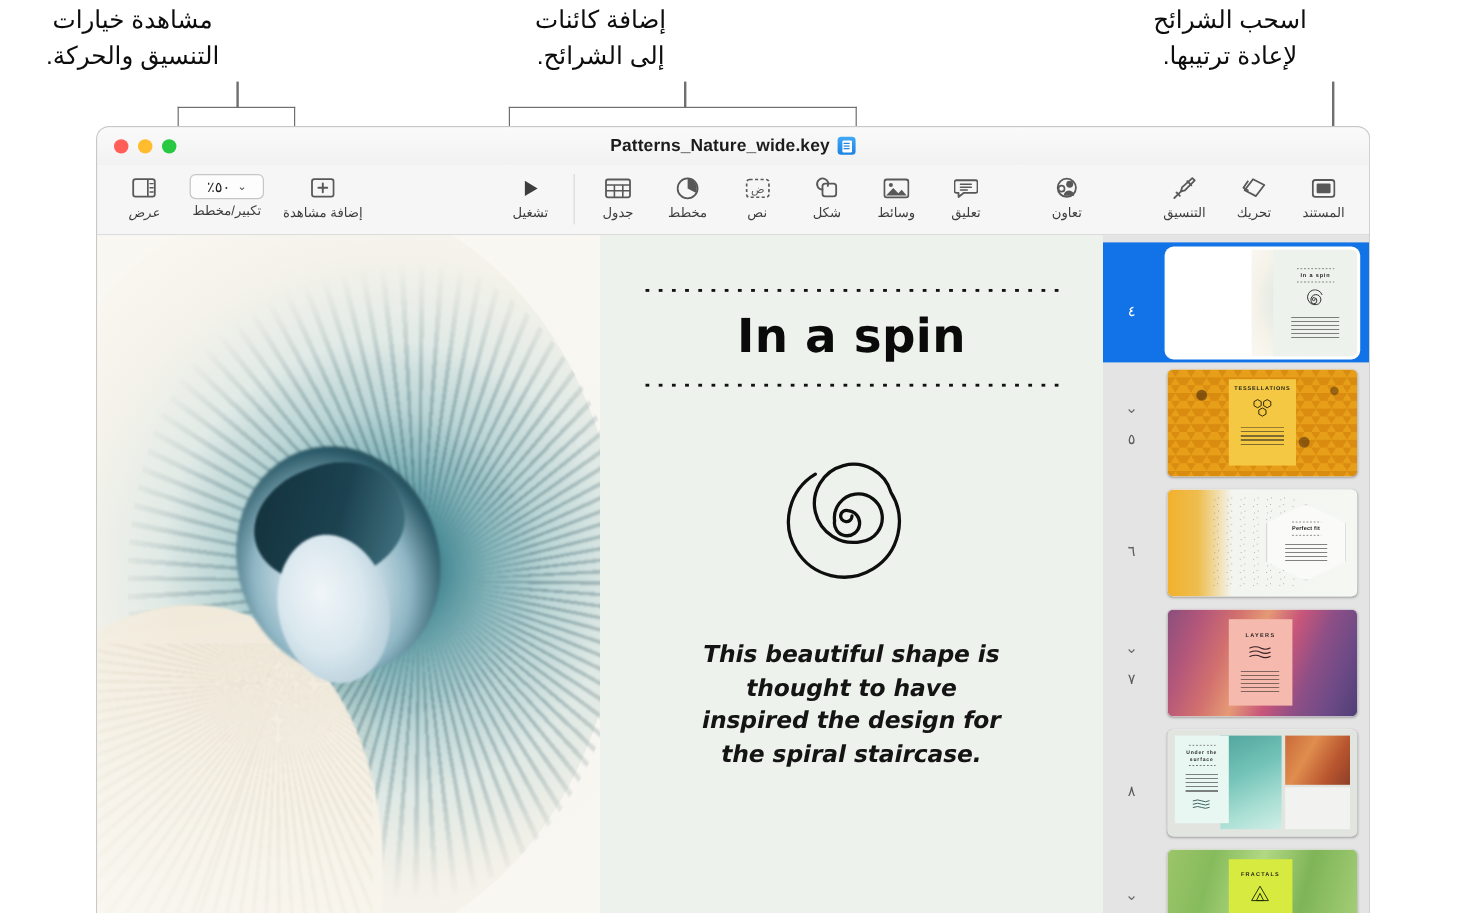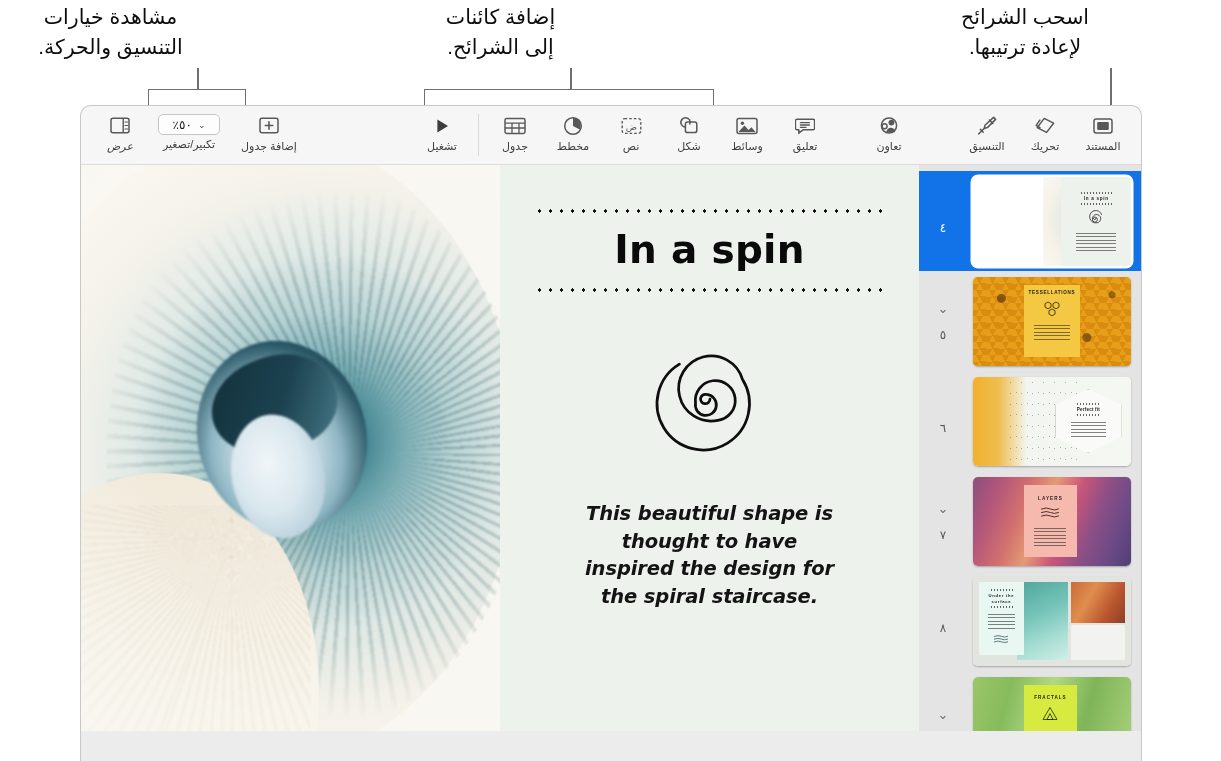--- a/index.html
+++ b/index.html
@@ -484,20 +484,31 @@
   <div class="leader-v" style="left:197px; top:68px; height:22px;"></div>
   <div class="bracket" style="left:148px; top:89px; width:98px;"></div>
 
   <div class="leader-v" style="left:570px; top:68px; height:22px;"></div>
   <div class="bracket" style="left:424px; top:89px; width:290px;"></div>
 
   <div class="leader-v" style="left:1110px; top:68px; height:113px;"></div>
 
   <div id="window">
 
+    <div id="titlebar">
+      <div id="traffic">
+        <span class="light green"></span>
+        <span class="light yellow"></span>
+        <span class="light red"></span>
+      </div>
+      <div id="doc-title-wrap">
+        <span id="doc-title">Patterns_Nature_wide.key</span>
+        <span id="doc-badge"></span>
+      </div>
+    </div>
 
     <div id="toolbar">
 
       <div id="toolbar-left-group">
         <div class="tb-item">
           <span class="tb-ico">
             <svg width="20" height="16" viewBox="0 0 20 16">
               <rect x="1" y="1" width="18" height="14" rx="2.2" fill="none" stroke="#585858" stroke-width="1.5"></rect>
               <rect x="4.2" y="4" width="11.6" height="8" rx="1" fill="#585858"></rect>
             </svg>
@@ -625,29 +636,29 @@
 
       <div id="toolbar-spacer-c"></div>
 
       <div class="tb-item wide">
         <span class="tb-ico">
           <svg width="20" height="17" viewBox="0 0 20 17">
             <rect x="1" y="1.2" width="18" height="14.6" rx="2" fill="none" stroke="#585858" stroke-width="1.5"></rect>
             <path d="M10 4.8 v7.4 M6.3 8.5 h7.4" stroke="#585858" stroke-width="1.6" stroke-linecap="round"></path>
           </svg>
         </span>
-        <span class="tb-lbl">إضافة جدول</span>
+        <span class="tb-lbl">إضافة مشاهدة</span>
       </div>
 
       <div class="tb-item wide">
         <span class="zoom-pill">
           <span class="chev">⌄</span>
           <span>٥٠٪</span>
         </span>
-        <span class="tb-lbl">تكبير/تصغير</span>
+        <span class="tb-lbl">تكبير/مخطط</span>
       </div>
 
       <div class="tb-item" style="margin-left:10px;font-style:italic;">
         <span class="tb-ico">
           <svg width="20" height="17" viewBox="0 0 20 17">
             <rect x="1" y="1.2" width="18" height="14.6" rx="2" fill="none" stroke="#585858" stroke-width="1.5"></rect>
             <path d="M13.2 1.2 v14.6" stroke="#585858" stroke-width="1.4"></path>
             <path d="M15 5 h2.6 M15 8.5 h2.6 M15 12 h2.6" stroke="#585858" stroke-width="1.2" stroke-linecap="round"></path>
           </svg>
         </span>

